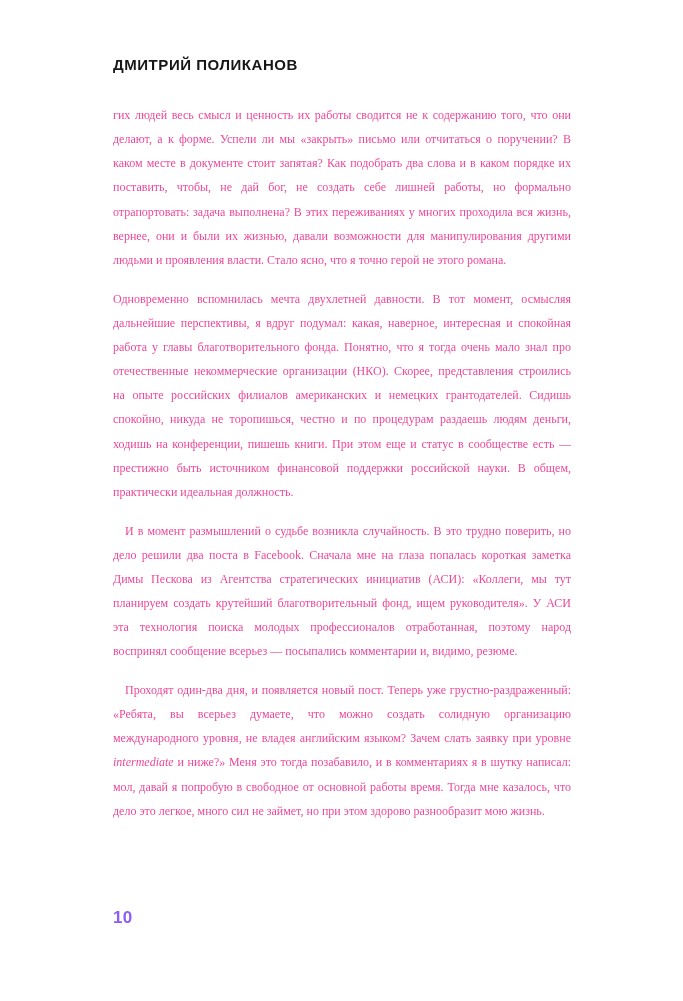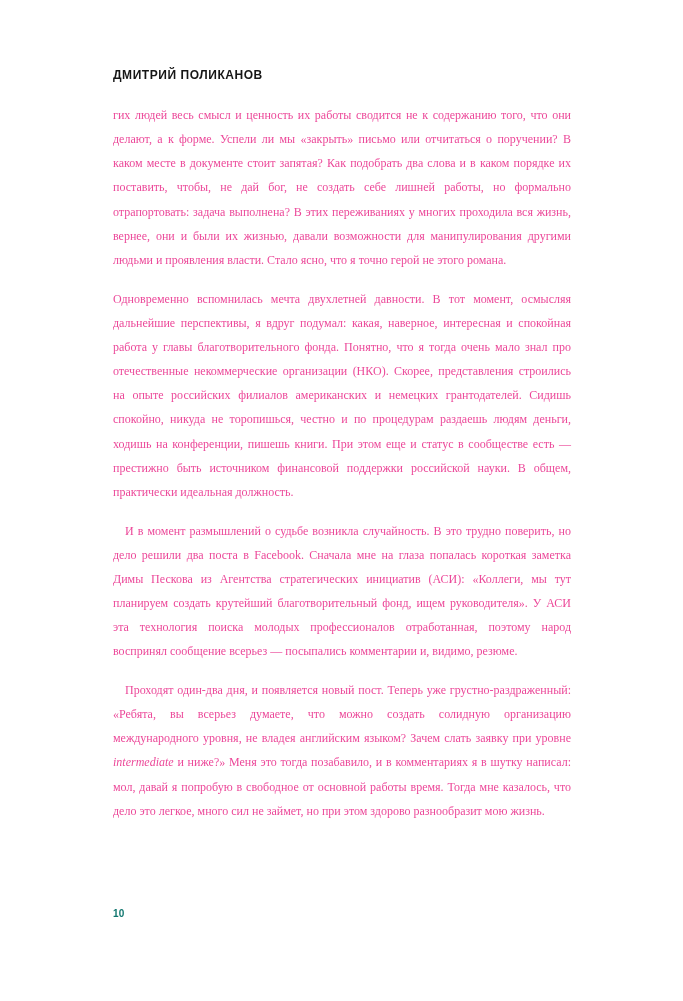--- a/index.html
+++ b/index.html
@@ -21,23 +21,23 @@
   .page {
     position: absolute;
     inset: 0;
     background: #ffffff;
   }
 
   
   .running-head {
     position: absolute;
     left: 113px;
-    top: 68px;
+    top: 56px;
     font-family: "Liberation Sans", "DejaVu Sans", sans-serif;
-    font-size: 12px;
+    font-size: 15px;
     font-weight: 700;
     letter-spacing: 0.55px;
     color: #161616;
     white-space: nowrap;
   }
 
   
   .text-column {
     position: absolute;
     left: 113px;
@@ -66,24 +66,24 @@
   .para em {
     font-style: italic;
   }
 
   
   .folio {
     position: absolute;
     left: 113px;
     top: 908px;
     font-family: "Liberation Sans", "DejaVu Sans", sans-serif;
-    font-size: 10px;
+    font-size: 17px;
     font-weight: 700;
     letter-spacing: 0.3px;
-    color: #0f766e;
+    color: #8b5cf6;
   }
 </style>
 </head>
 <body>
 
 <div class="page">
 
   <div class="running-head">ДМИТРИЙ ПОЛИКАНОВ</div>
 
   <div class="text-column">

